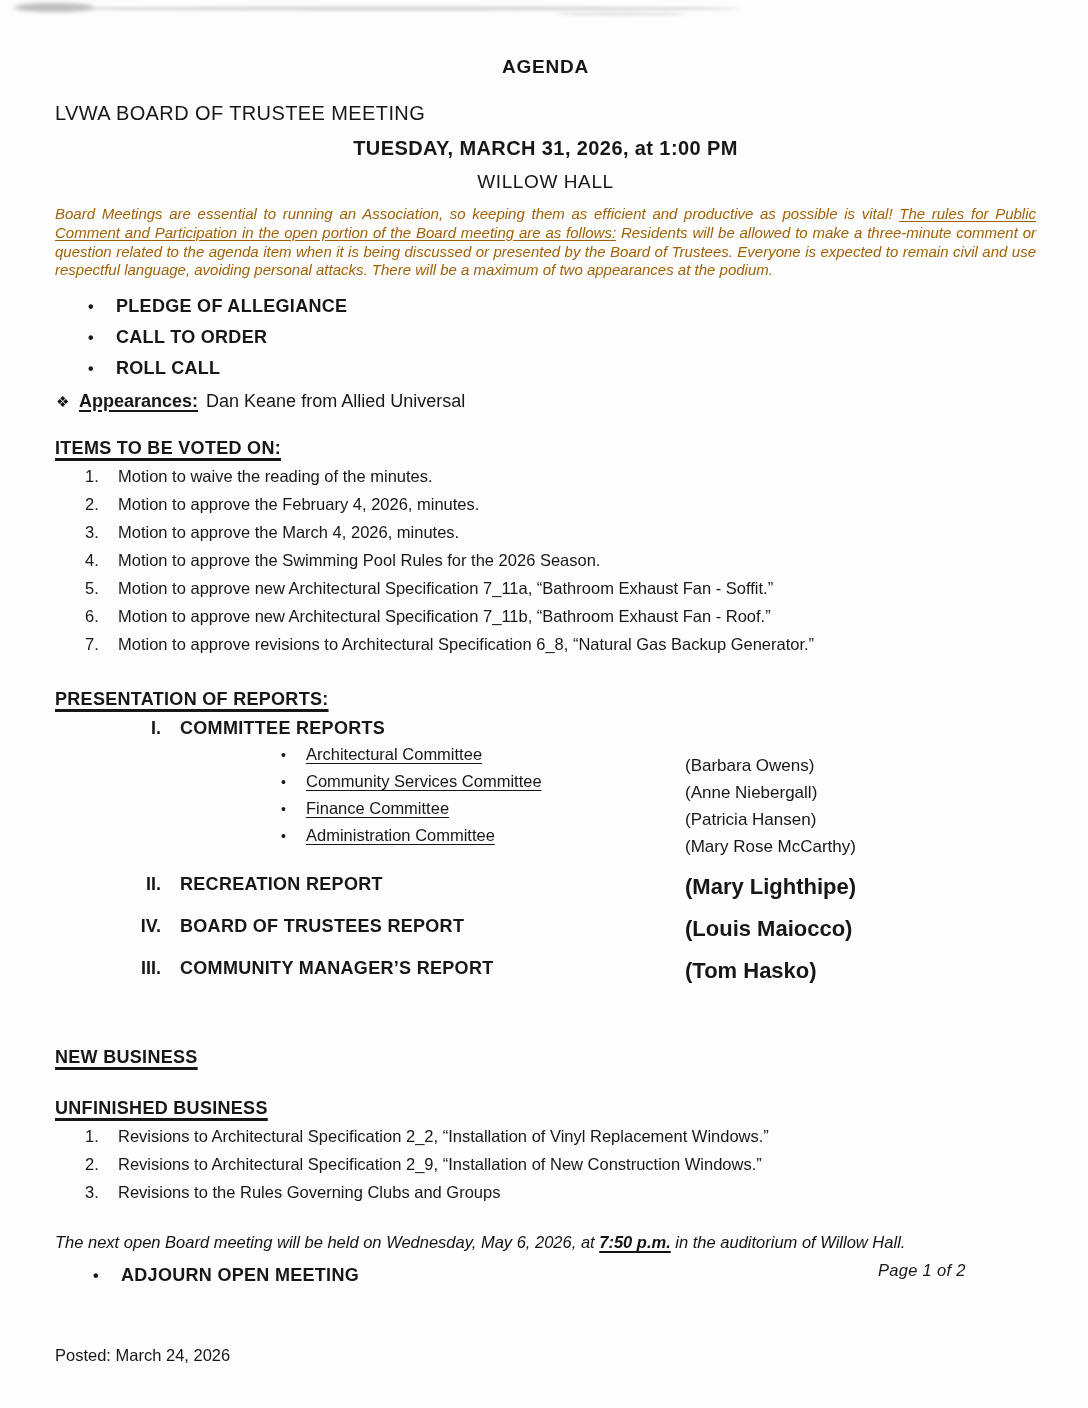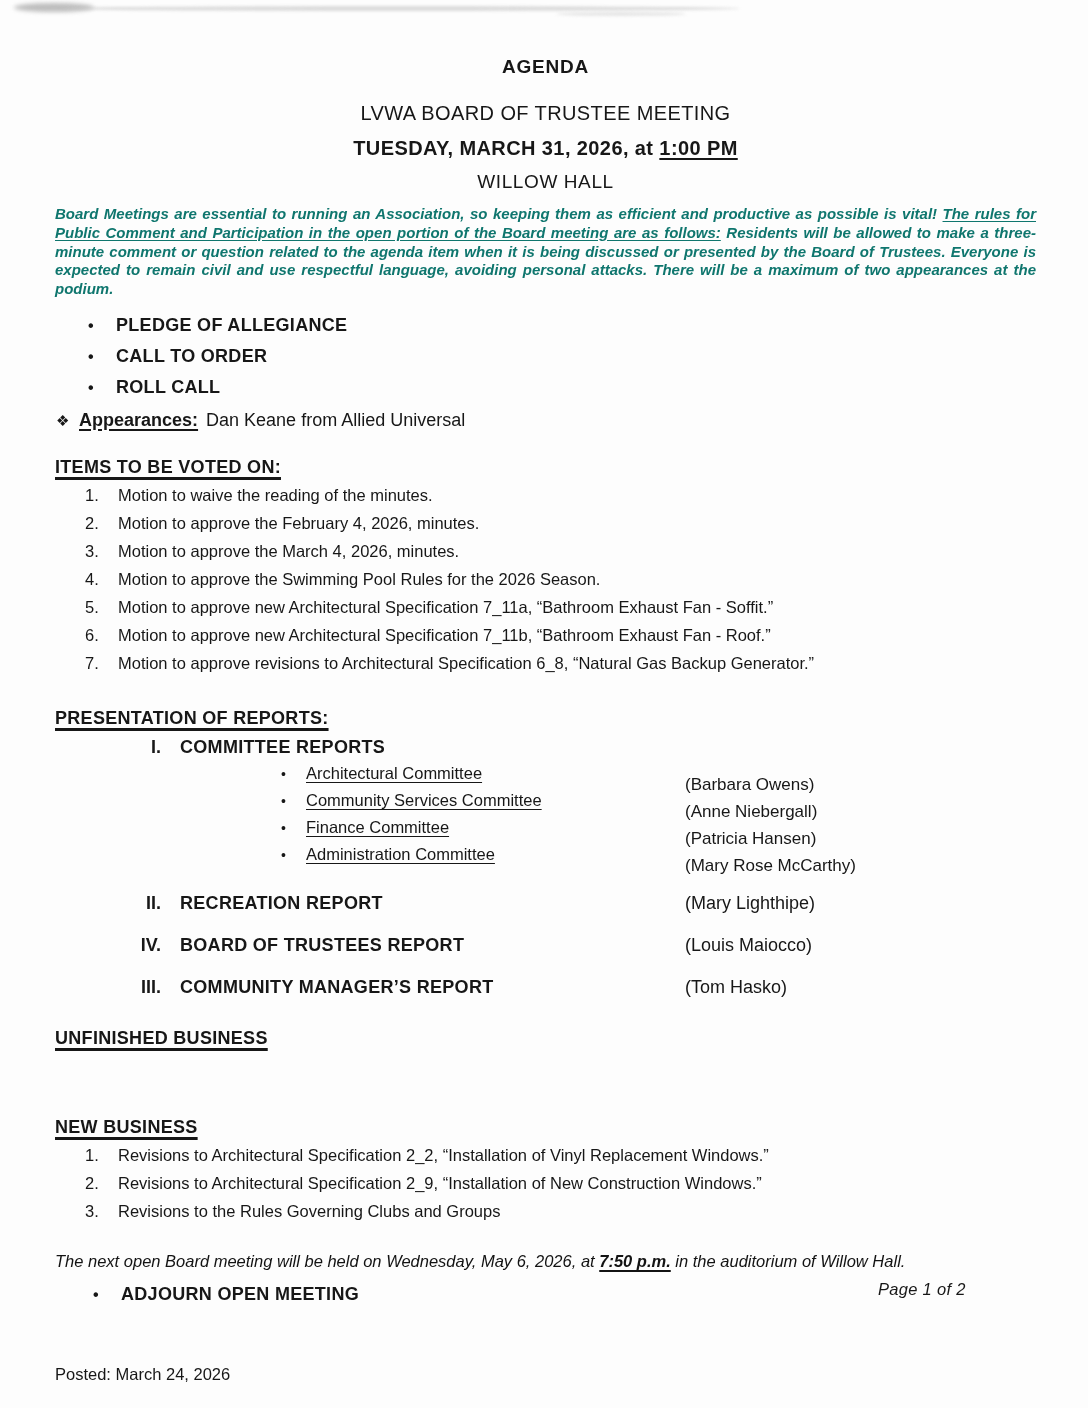--- a/index.html
+++ b/index.html
@@ -14,31 +14,31 @@
   }
   .content{padding:0 52px 0 55px;}
   
   .smudge{position:absolute;border-radius:60%;pointer-events:none;}
   .smudge-a{top:3px;left:14px;width:80px;height:9px;background:#a8a8a8;filter:blur(2px);opacity:.75;}
   .smudge-b{top:6px;left:60px;width:680px;height:5px;background:#c9c9c9;filter:blur(1.6px);opacity:.65;}
   .smudge-c{top:12px;left:556px;width:130px;height:4px;background:#d6d6d6;filter:blur(1.5px);opacity:.6;}
 
   
   .h-agenda{margin:56px 0 0;text-align:center;font-size:19px;font-weight:bold;letter-spacing:.8px;}
-  .h-line1{margin:24px 0 0;text-align:center;font-size:20px;font-weight:normal;letter-spacing:.4px;}
+  .h-line1{margin:24px 0 0;font-size:20px;font-weight:normal;letter-spacing:.4px;}
   .h-line2{margin:12px 0 0;text-align:center;font-size:20px;font-weight:bold;letter-spacing:.4px;}
-  .h-line2 .time{text-decoration:underline;text-decoration-thickness:2px;text-underline-offset:3px;}
+  .h-line2 .time{text-decoration-thickness:2px;text-underline-offset:3px;}
   .h-line3{margin:11px 0 0;text-align:center;font-size:19px;letter-spacing:.6px;}
 
   .notice{
     margin:12px 0 6px;
     font-size:15px;line-height:18.8px;
-    font-style:italic;font-weight:bold;
+    font-style:italic;font-weight:normal;
     text-align:justify;
-    color:#0f766e;
+    color:#a16207;
   }
   .notice .u{text-decoration:underline;text-underline-offset:2px;}
 
   .bullet-row{display:flex;align-items:baseline;margin:0 0 10px 0;}
   .opening{margin-top:16px;}
   .opening .bullet-row{font-size:18px;font-weight:bold;letter-spacing:.3px;}
   .b-dot{flex:0 0 28px;margin-left:33px;font-size:16px;}
 
   .appearances{margin:12px 0 0;font-size:18px;display:flex;align-items:baseline;}
   .diamond{flex:0 0 23px;margin-left:1px;font-size:15px;}
@@ -49,21 +49,21 @@
     text-decoration:underline;text-decoration-thickness:2.5px;text-underline-offset:3.5px;
   }
   .num-list{margin:8px 0 0;}
   .num-row{display:flex;align-items:baseline;height:28px;font-size:16.5px;}
   .n-num{flex:0 0 33px;margin-left:30px;}
 
   .reports{margin-top:8px;}
   .report-row{position:relative;display:flex;align-items:baseline;margin-top:4px;}
   .numeral{flex:0 0 106px;text-align:right;font-weight:bold;font-size:18px;}
   .report-title{margin-left:19px;font-weight:bold;font-size:18px;letter-spacing:.3px;}
-  .r-name{position:absolute;left:630px;top:0;font-weight:normal;font-size:18px;font-style:normal;}
+  .r-name{position:absolute;left:630px;top:0;font-weight:bold;font-size:22px;font-style:normal;}
   .report-gap{margin-top:21px;}
 
   .committee-list{margin-top:6px;}
   .committee-row{position:relative;display:flex;align-items:baseline;height:27px;font-size:16.5px;}
   .c-dot{flex:0 0 25px;margin-left:226px;font-size:14px;}
   .c-label{text-decoration:underline;text-underline-offset:3px;}
   .c-name{position:absolute;left:630px;top:11px;font-size:17px;}
 
   .uf-heading{margin-top:30px;}
   .nb-heading{margin-top:68px;}
@@ -190,23 +190,23 @@
         <span class="report-title">BOARD OF TRUSTEES REPORT</span>
         <span class="r-name">(Louis Maiocco)</span>
       </div>
       <div class="report-row report-gap">
         <span class="numeral">III.</span>
         <span class="report-title">COMMUNITY MANAGER’S REPORT</span>
         <span class="r-name">(Tom Hasko)</span>
       </div>
     </div>
 
+    <div class="section-heading nb-heading">NEW BUSINESS</div>
+
     <div class="section-heading uf-heading">UNFINISHED BUSINESS</div>
-
-    <div class="section-heading nb-heading">NEW BUSINESS</div>
     <div class="num-list">
       <div class="num-row">
           <span class="n-num">1.</span>
           <span>Revisions to Architectural Specification 2_2, “Installation of Vinyl Replacement Windows.”</span>
         </div>
       <div class="num-row">
           <span class="n-num">2.</span>
           <span>Revisions to Architectural Specification 2_9, “Installation of New Construction Windows.”</span>
         </div>
       <div class="num-row">

